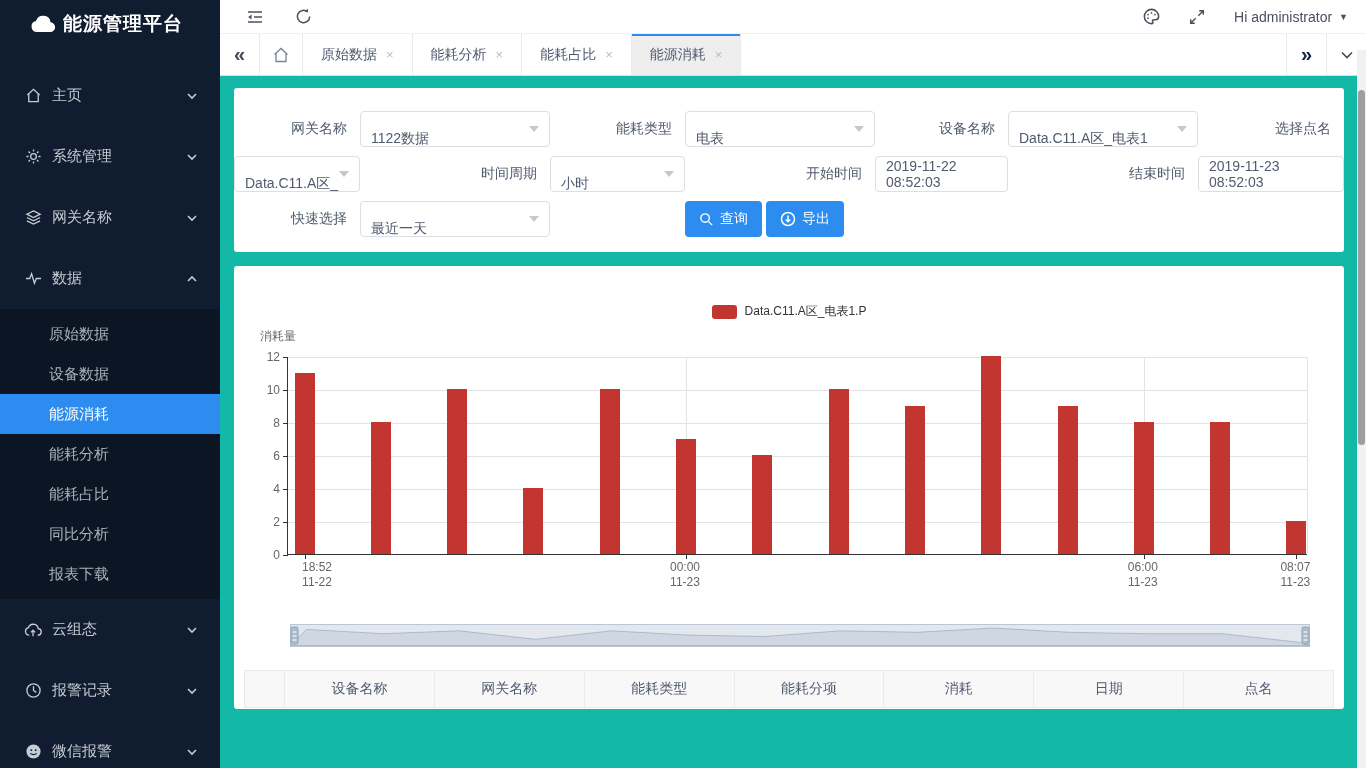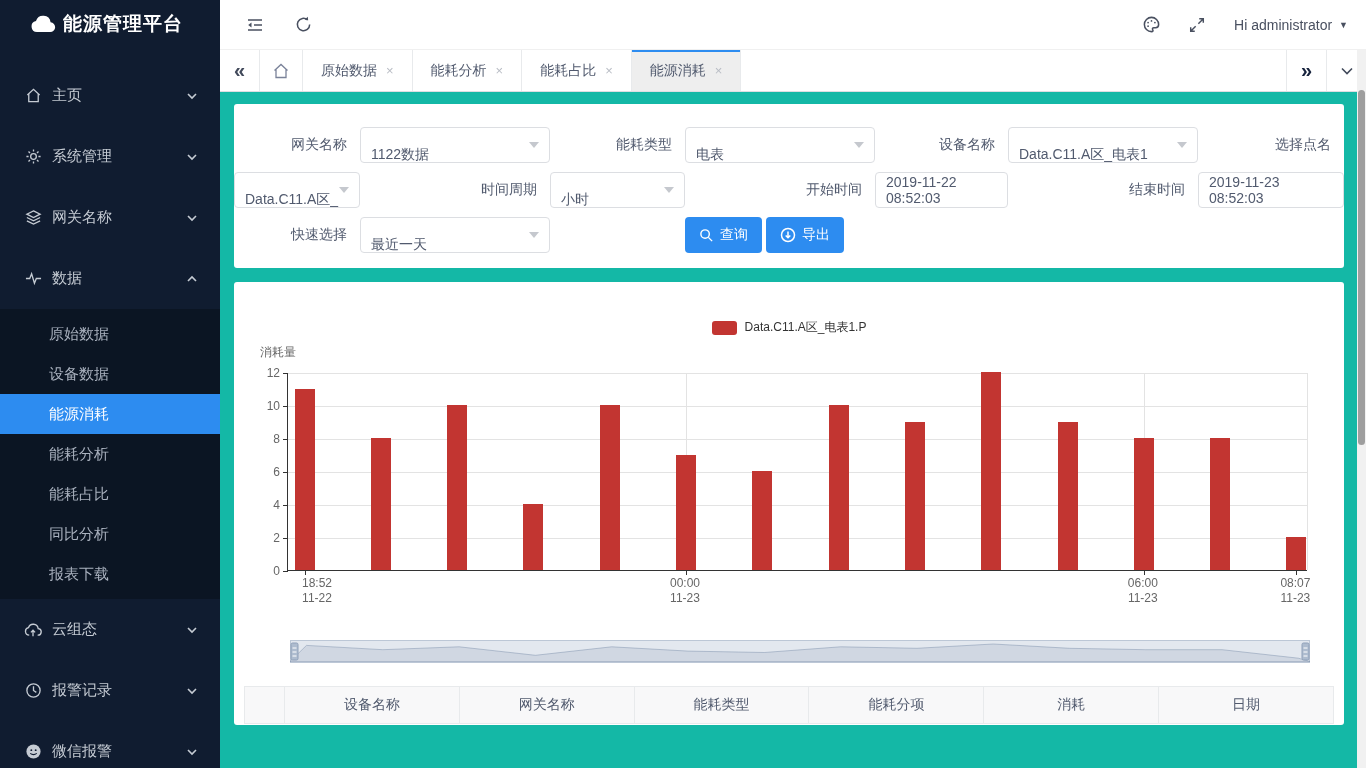--- a/index.html
+++ b/index.html
@@ -15,21 +15,21 @@
   .mi-icon { width:18px; height:18px; margin-right:10px; display:flex; align-items:center; justify-content:center; }
   .mi-label { flex:1; }
   .submenu { background:#0b1523; padding:5px 0; }
   .submenu-item { height:40px; line-height:40px; padding-left:49px; font-size:15px; color:#aab2bf; cursor:pointer; }
   .submenu-item.active { background:#2d8cf0; color:#fff; }
   svg.sic { stroke:#c5cbd3; fill:none; stroke-width:1.4; }
   svg.caret { stroke:#c5cbd3; fill:none; stroke-width:1.6; }
 
   
   .main { flex:1; display:flex; flex-direction:column; position:relative; }
-  .topbar { height:50px; background:#fff; display:flex; align-items:center; padding:0 18px 0 24px; border-bottom:1px solid #f0f0f0; }
+  .topbar { height:34px; background:#fff; display:flex; align-items:center; padding:0 18px 0 24px; border-bottom:1px solid #f0f0f0; }
   .tb-icon { width:22px; height:22px; margin-right:26px; cursor:pointer; display:flex; align-items:center; justify-content:center; }
   .tb-spacer { flex:1; }
   .tb-right-icon { width:22px; height:22px; margin-left:24px; cursor:pointer; display:flex; align-items:center; justify-content:center; }
   .user-box { display:flex; align-items:center; margin-left:26px; font-size:14px; color:#495060; cursor:pointer; }
   .user-caret { margin-left:7px; font-size:9px; color:#495060; }
   svg.hic { stroke:#495060; fill:none; stroke-width:1.6; }
 
   
   .tabbar { height:42px; background:#fff; display:flex; align-items:stretch; border-bottom:1px solid #dcdee2; }
   .tab-nav { width:40px; display:flex; align-items:center; justify-content:center; font-size:20px; font-weight:bold; color:#424a5b; cursor:pointer; border-right:1px solid #e8eaec; }
@@ -381,20 +381,21 @@
             <line x1="1013.5" x2="1017.5" y1="16" y2="16" stroke="#ffffff" stroke-width="1"></line>
           </svg>
         <div class="table-wrap">
           <div class="th c0"></div>
           <div class="th cn">设备名称</div>
           <div class="th cn">网关名称</div>
           <div class="th cn">能耗类型</div>
           <div class="th cn">能耗分项</div>
           <div class="th cn">消耗</div>
           <div class="th cn">日期</div>
+          <div class="th cn">点名</div>
         </div>
       <div class="xlabel" style="left: 83px;">18:52<br>11-22</div>
           <div class="xlabel" style="left: 451px;">00:00<br>11-23</div>
           <div class="xlabel" style="left: 908.8px;">06:00<br>11-23</div>
           <div class="xlabel" style="left: 1061.4px;">08:07<br>11-23</div>
         </section>
 
     </div>
 
     <div class="scrollbar">

